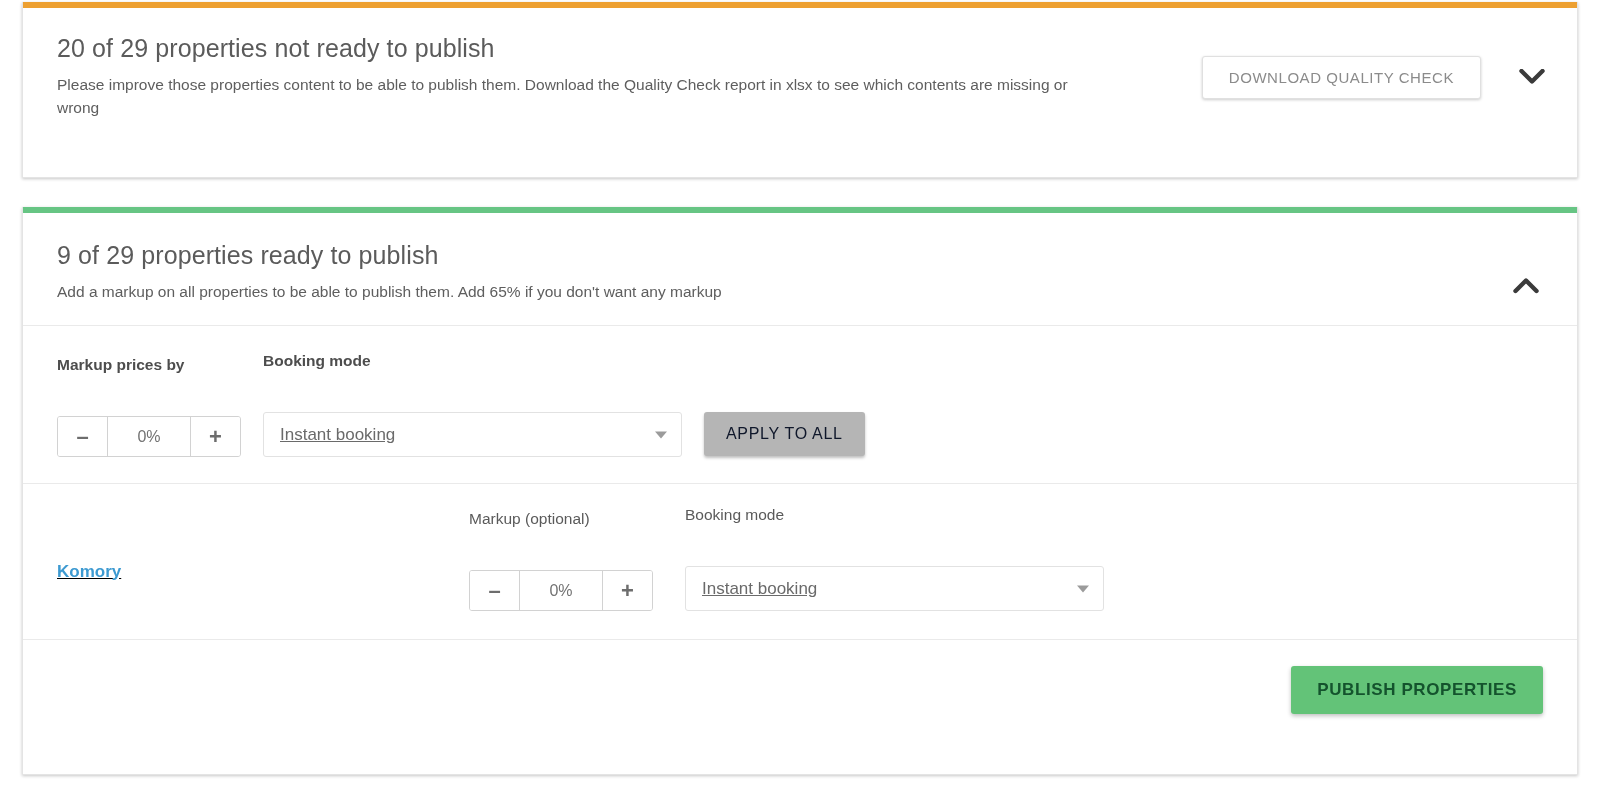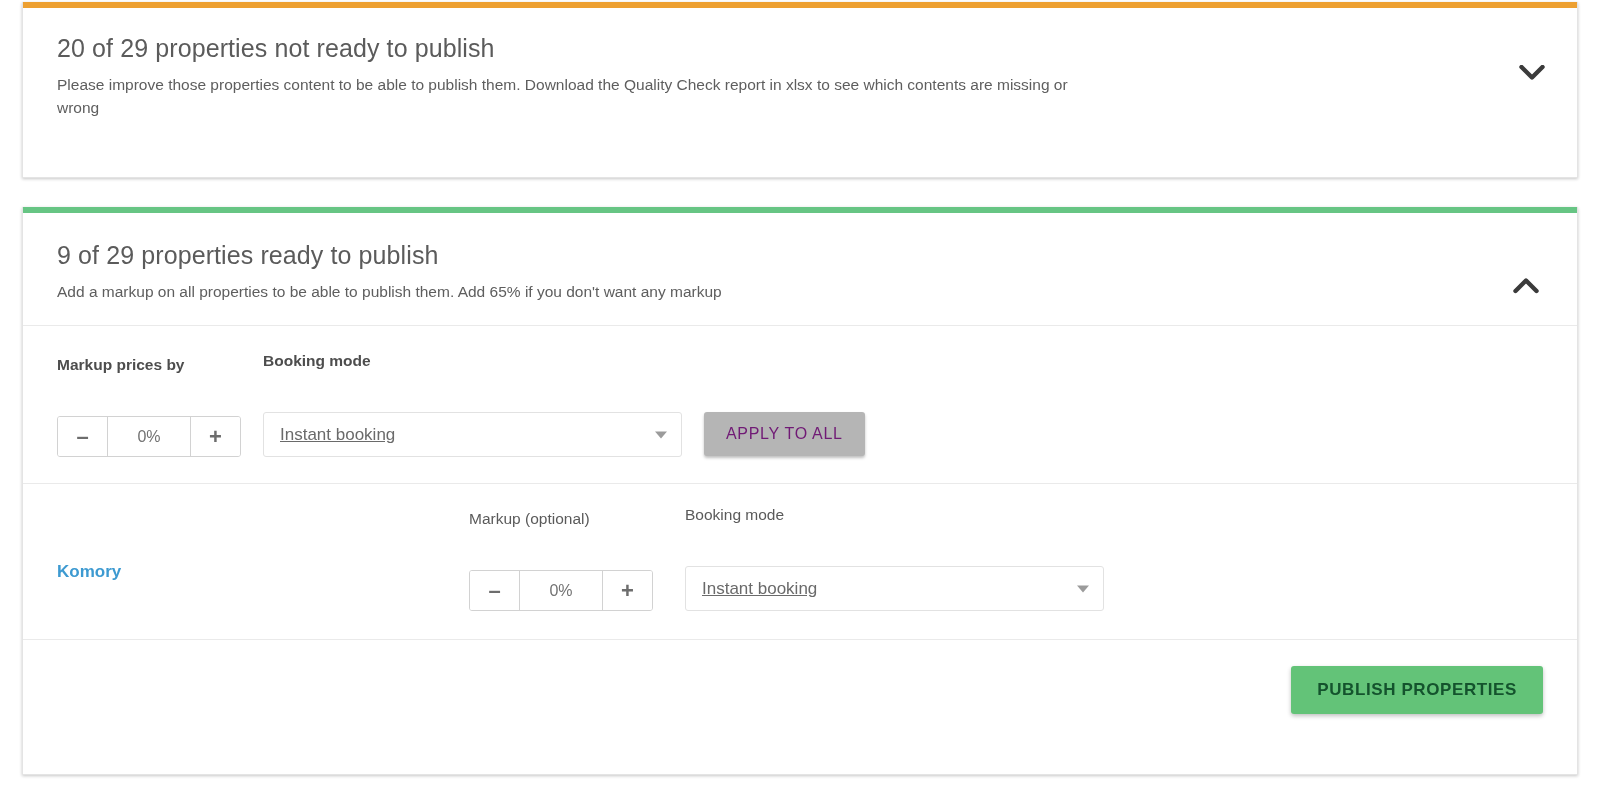--- a/index.html
+++ b/index.html
@@ -187,21 +187,21 @@
     border-right: 6px solid transparent;
     border-top: 7px solid #9b9b9b;
     pointer-events: none;
   }
 
   .btn-apply {
     background: #b5b5b5;
     border: none;
     border-radius: 3px;
     box-shadow: 0 2px 3px rgba(0,0,0,0.25);
-    color: #701a75;
+    color: #0f172a;
     font-size: 16px;
     letter-spacing: .7px;
     padding: 13px 22px;
     font-family: "Liberation Sans", sans-serif;
     cursor: default;
     white-space: nowrap;
     margin-bottom: 1px;
   }
 
   
@@ -209,20 +209,21 @@
     display: flex;
     align-items: flex-end;
     padding: 22px 34px 28px 34px;
     min-height: 134px;
   }
   .prop-name-cell {
     width: 412px;
     display: flex;
     align-self: center;
     padding-top: 26px;
+    text-decoration: underline;
   }
   .prop-link {
     color: #3d9ad1;
     font-size: 17px;
     font-weight: bold;
     text-decoration: none;
     cursor: pointer;
   }
   .prop-fields {
     display: flex;
@@ -259,20 +260,21 @@
 <div class="page">
 
   <div class="card" id="card-not-ready">
     <div class="card-accent" style="background:#eda031;"></div>
 
     <div class="card-head">
       <h2 class="card-title">20 of 29 properties not ready to publish</h2>
       <p class="card-subtitle">Please improve those properties content to be able to publish them. Download the Quality Check report in xlsx to see which contents are missing or wrong</p>
 
       <div class="head-actions">
+        <button class="btn-outline">DOWNLOAD QUALITY CHECK</button>
 
         <span class="chev">
           <svg width="26" height="17" viewBox="0 0 26 17">
             <path d="M2.5 2 L13 12.5 L23.5 2" fill="none" stroke="#3b3b3b" stroke-width="4.4" stroke-linecap="round" stroke-linejoin="round"></path>
           </svg>
         </span>
       </div>
     </div>
   </div>
 

